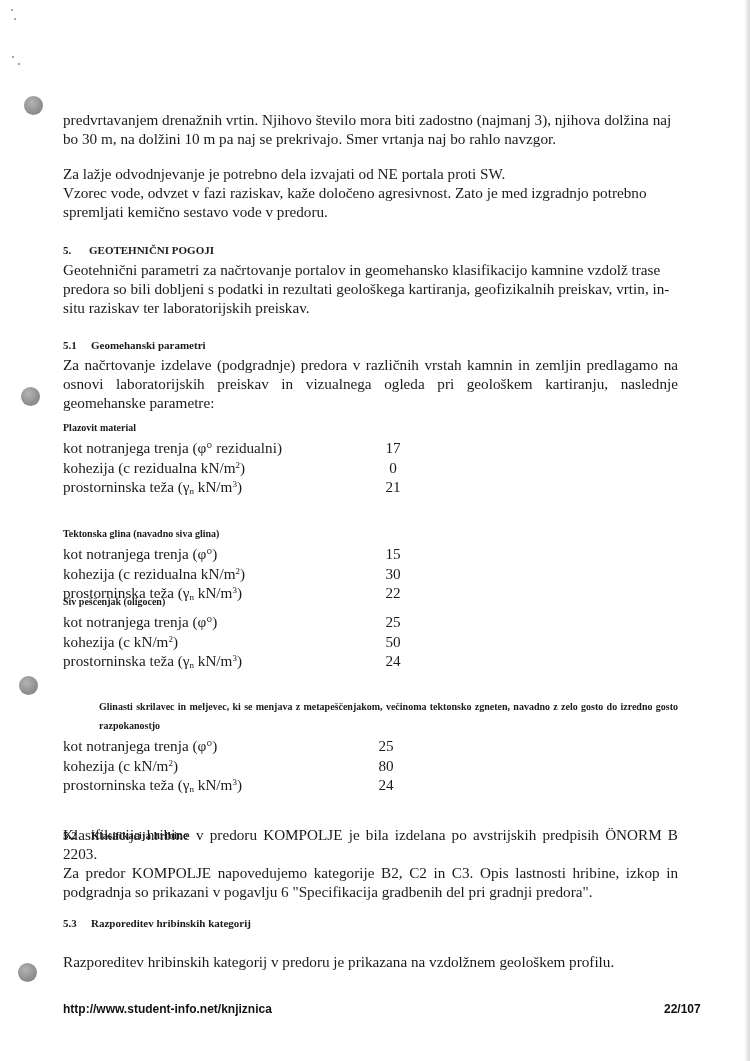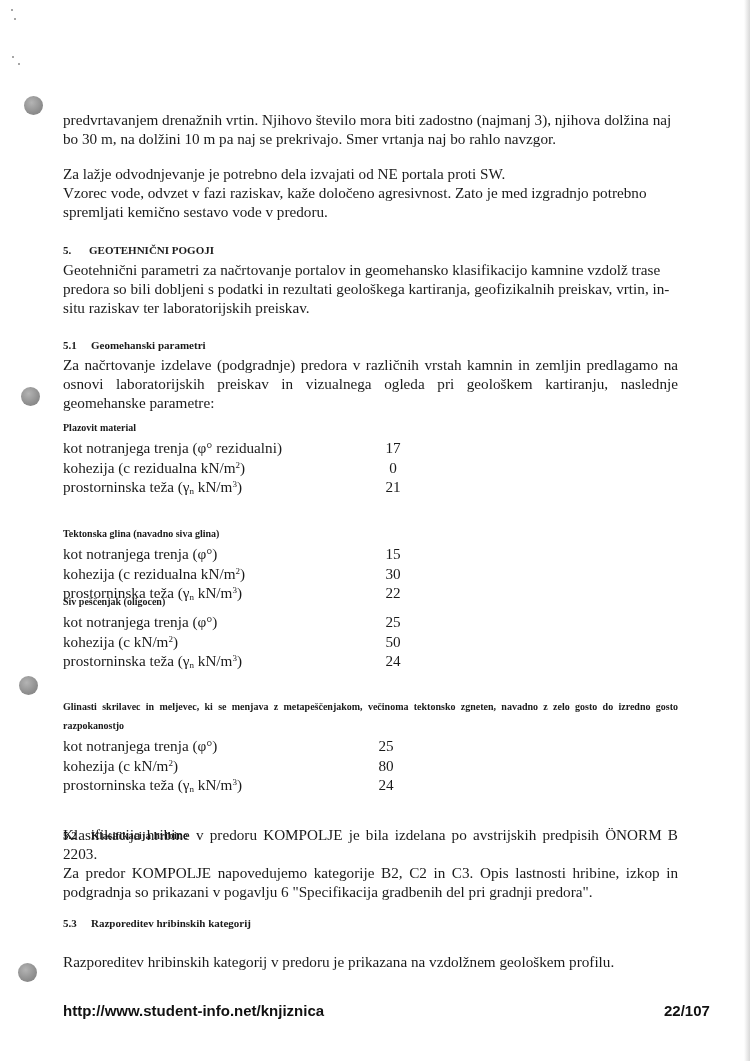--- a/index.html
+++ b/index.html
@@ -21,21 +21,21 @@
   .h .num2 { display: inline-block; width: 28px; }
   .group { position: absolute; left: 63px; width: 640px; }
   .gtitle { font-weight: bold; font-size: 10px; line-height: 19px; margin: 0 0 1px 0; }
   .row { display: flex; font-size: 15.2px; line-height: 19.5px; }
   .row .lbl { width: 310px; }
   .row .val { width: 40px; text-align: center; }
   .row.narrow .lbl { width: 303px; }
   sup { font-size: 9px; vertical-align: 5px; line-height: 0; }
   sub { font-size: 9px; vertical-align: -2px; line-height: 0; }
   .footer { position: absolute; top: 1002px; font-family: "Liberation Sans", "DejaVu Sans", sans-serif;
-    font-weight: bold; font-size: 15px; color: #111; }
+    font-weight: bold; font-size: 12px; color: #111; }
 </style>
 </head>
 <body>
 
 <div class="speck" style="left:11px;top:9px;"></div>
 <div class="speck" style="left:14px;top:18px;"></div>
 <div class="speck" style="left:12px;top:56px;"></div>
 <div class="speck" style="left:18px;top:63px;"></div>
 <div class="edge"></div>
 
@@ -100,21 +100,21 @@
     <span class="lbl"><span>kohezija (c kN/m</span><sup>2</sup><span>)</span></span>
     <span class="val">50</span>
   </div>
   <div class="row">
     <span class="lbl"><span>prostorninska teža (γ</span><sub>n</sub><span> kN/m</span><sup>3</sup><span>)</span></span>
     <span class="val">24</span>
   </div>
 </div>
 
 <div class="group" style="top:697px;width:615px;">
-  <div class="gtitle" style="text-align:justify;">Glinasti skrilavec in meljevec, ki se menjava z metapeščenjakom, večinoma tektonsko zgneten, navadno z zelo gosto do izredno gosto razpokanostjo</div>
+  <div class="gtitle" style="text-align:justify;margin-left:36px;">Glinasti skrilavec in meljevec, ki se menjava z metapeščenjakom, večinoma tektonsko zgneten, navadno z zelo gosto do izredno gosto razpokanostjo</div>
   <div class="row narrow">
     <span class="lbl"><span>kot notranjega trenja (φ°)</span></span>
     <span class="val">25</span>
   </div>
   <div class="row narrow">
     <span class="lbl"><span>kohezija (c kN/m</span><sup>2</sup><span>)</span></span>
     <span class="val">80</span>
   </div>
   <div class="row narrow">
     <span class="lbl"><span>prostorninska teža (γ</span><sub>n</sub><span> kN/m</span><sup>3</sup><span>)</span></span>

